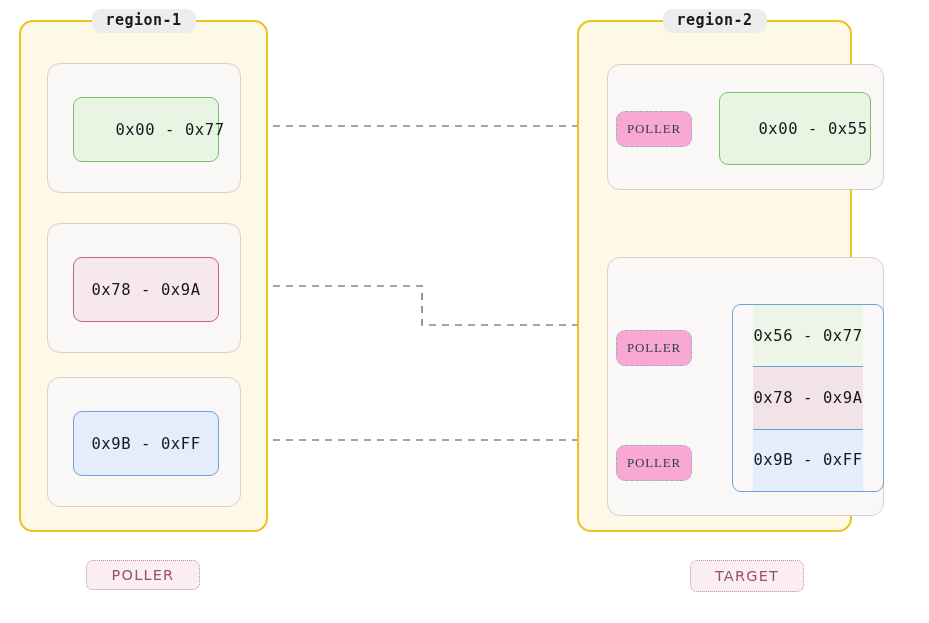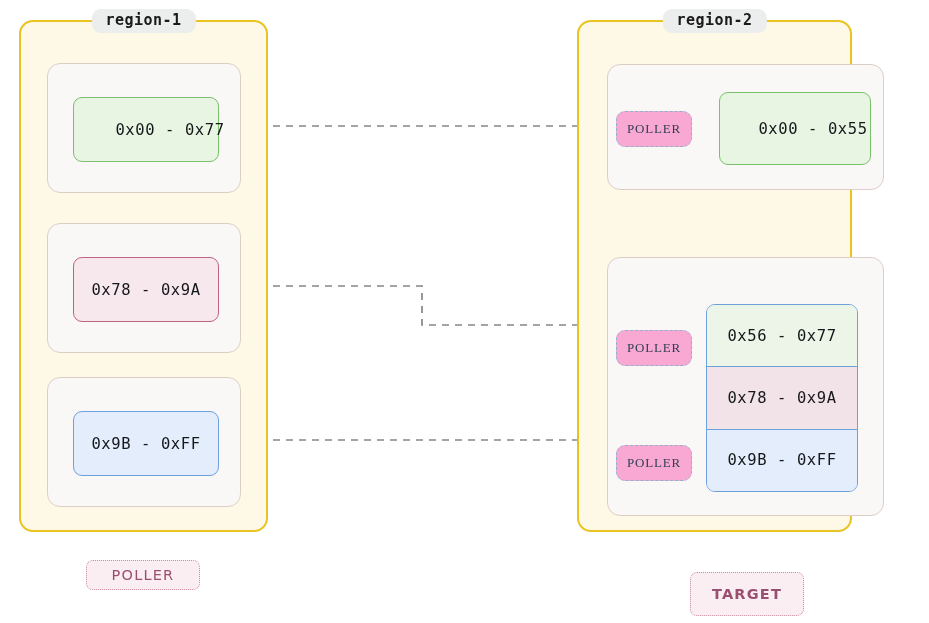--- a/index.html
+++ b/index.html
@@ -208,35 +208,35 @@
     </div>
 
     <div class="abs group" style="left:28px; top:235px; width:277px; height:259px;">
       <div class="abs poller" style="left:8px; top:72px; width:76px; height:36px;">
         <span>POLLER</span>
       </div>
       <div class="abs poller" style="left:8px; top:187px; width:76px; height:36px;">
         <span>POLLER</span>
       </div>
 
-      <div class="abs stack" style="left:98px; top:46px; width:152px; height:188px;">
+      <div class="abs stack" style="left:124px; top:46px; width:152px; height:188px;align-items:center;">
         <div class="band s-green">
           <span>0x56 - 0x77</span>
         </div>
         <div class="band s-pink">
           <span>0x78 - 0x9A</span>
         </div>
         <div class="band s-blue">
           <span>0x9B - 0xFF</span>
         </div>
       </div>
     </div>
   </div>
 
   <div class="abs legend" style="left:86px; top:560px; width:114px; height:30px;">
     <span>POLLER</span>
   </div>
 
-  <div class="abs legend" style="left:690px; top:572px; width:114px; height:44px;font-weight:bold;">
+  <div class="abs legend" style="left:690px; top:560px; width:114px; height:32px;">
     <span>TARGET</span>
   </div>
 
 </div>
 
 </body></html>

